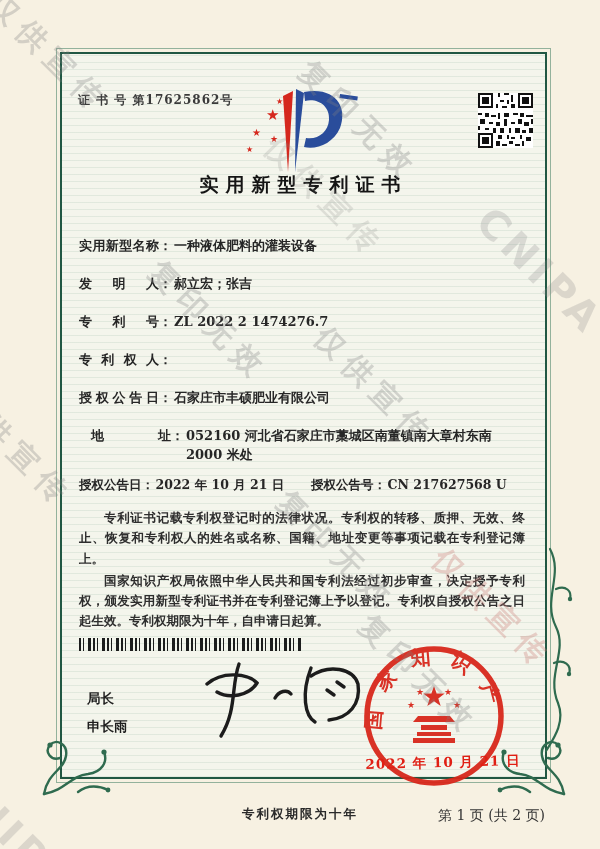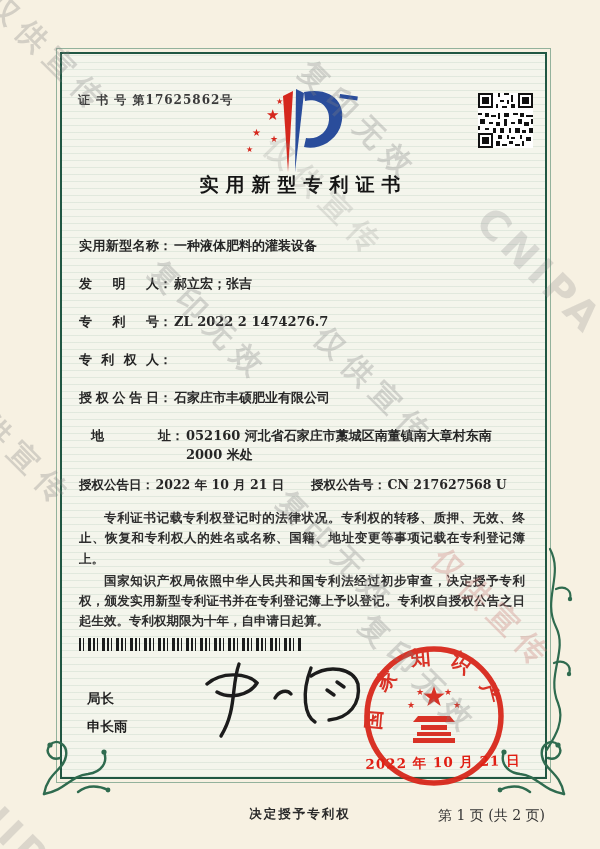--- a/index.html
+++ b/index.html
@@ -243,13 +243,13 @@
     <path d="M14,4 C28,30 6,54 20,82 C32,106 10,130 22,158 C30,178 16,196 10,206"></path>
     <path d="M20,44 C30,40 36,46 34,54"></path>
     <path d="M18,118 C28,114 36,120 33,129"></path>
   </g>
   <g fill="#2f6b4f">
       <circle cx="34" cy="54" r="2.2"></circle>
       <circle cx="33" cy="129" r="2.2"></circle>
     </g>
 </svg>
 
-<div class="continuation">决定授予专利权</div>
+<div class="continuation">专利权期限为十年</div>
 
 </body></html>

